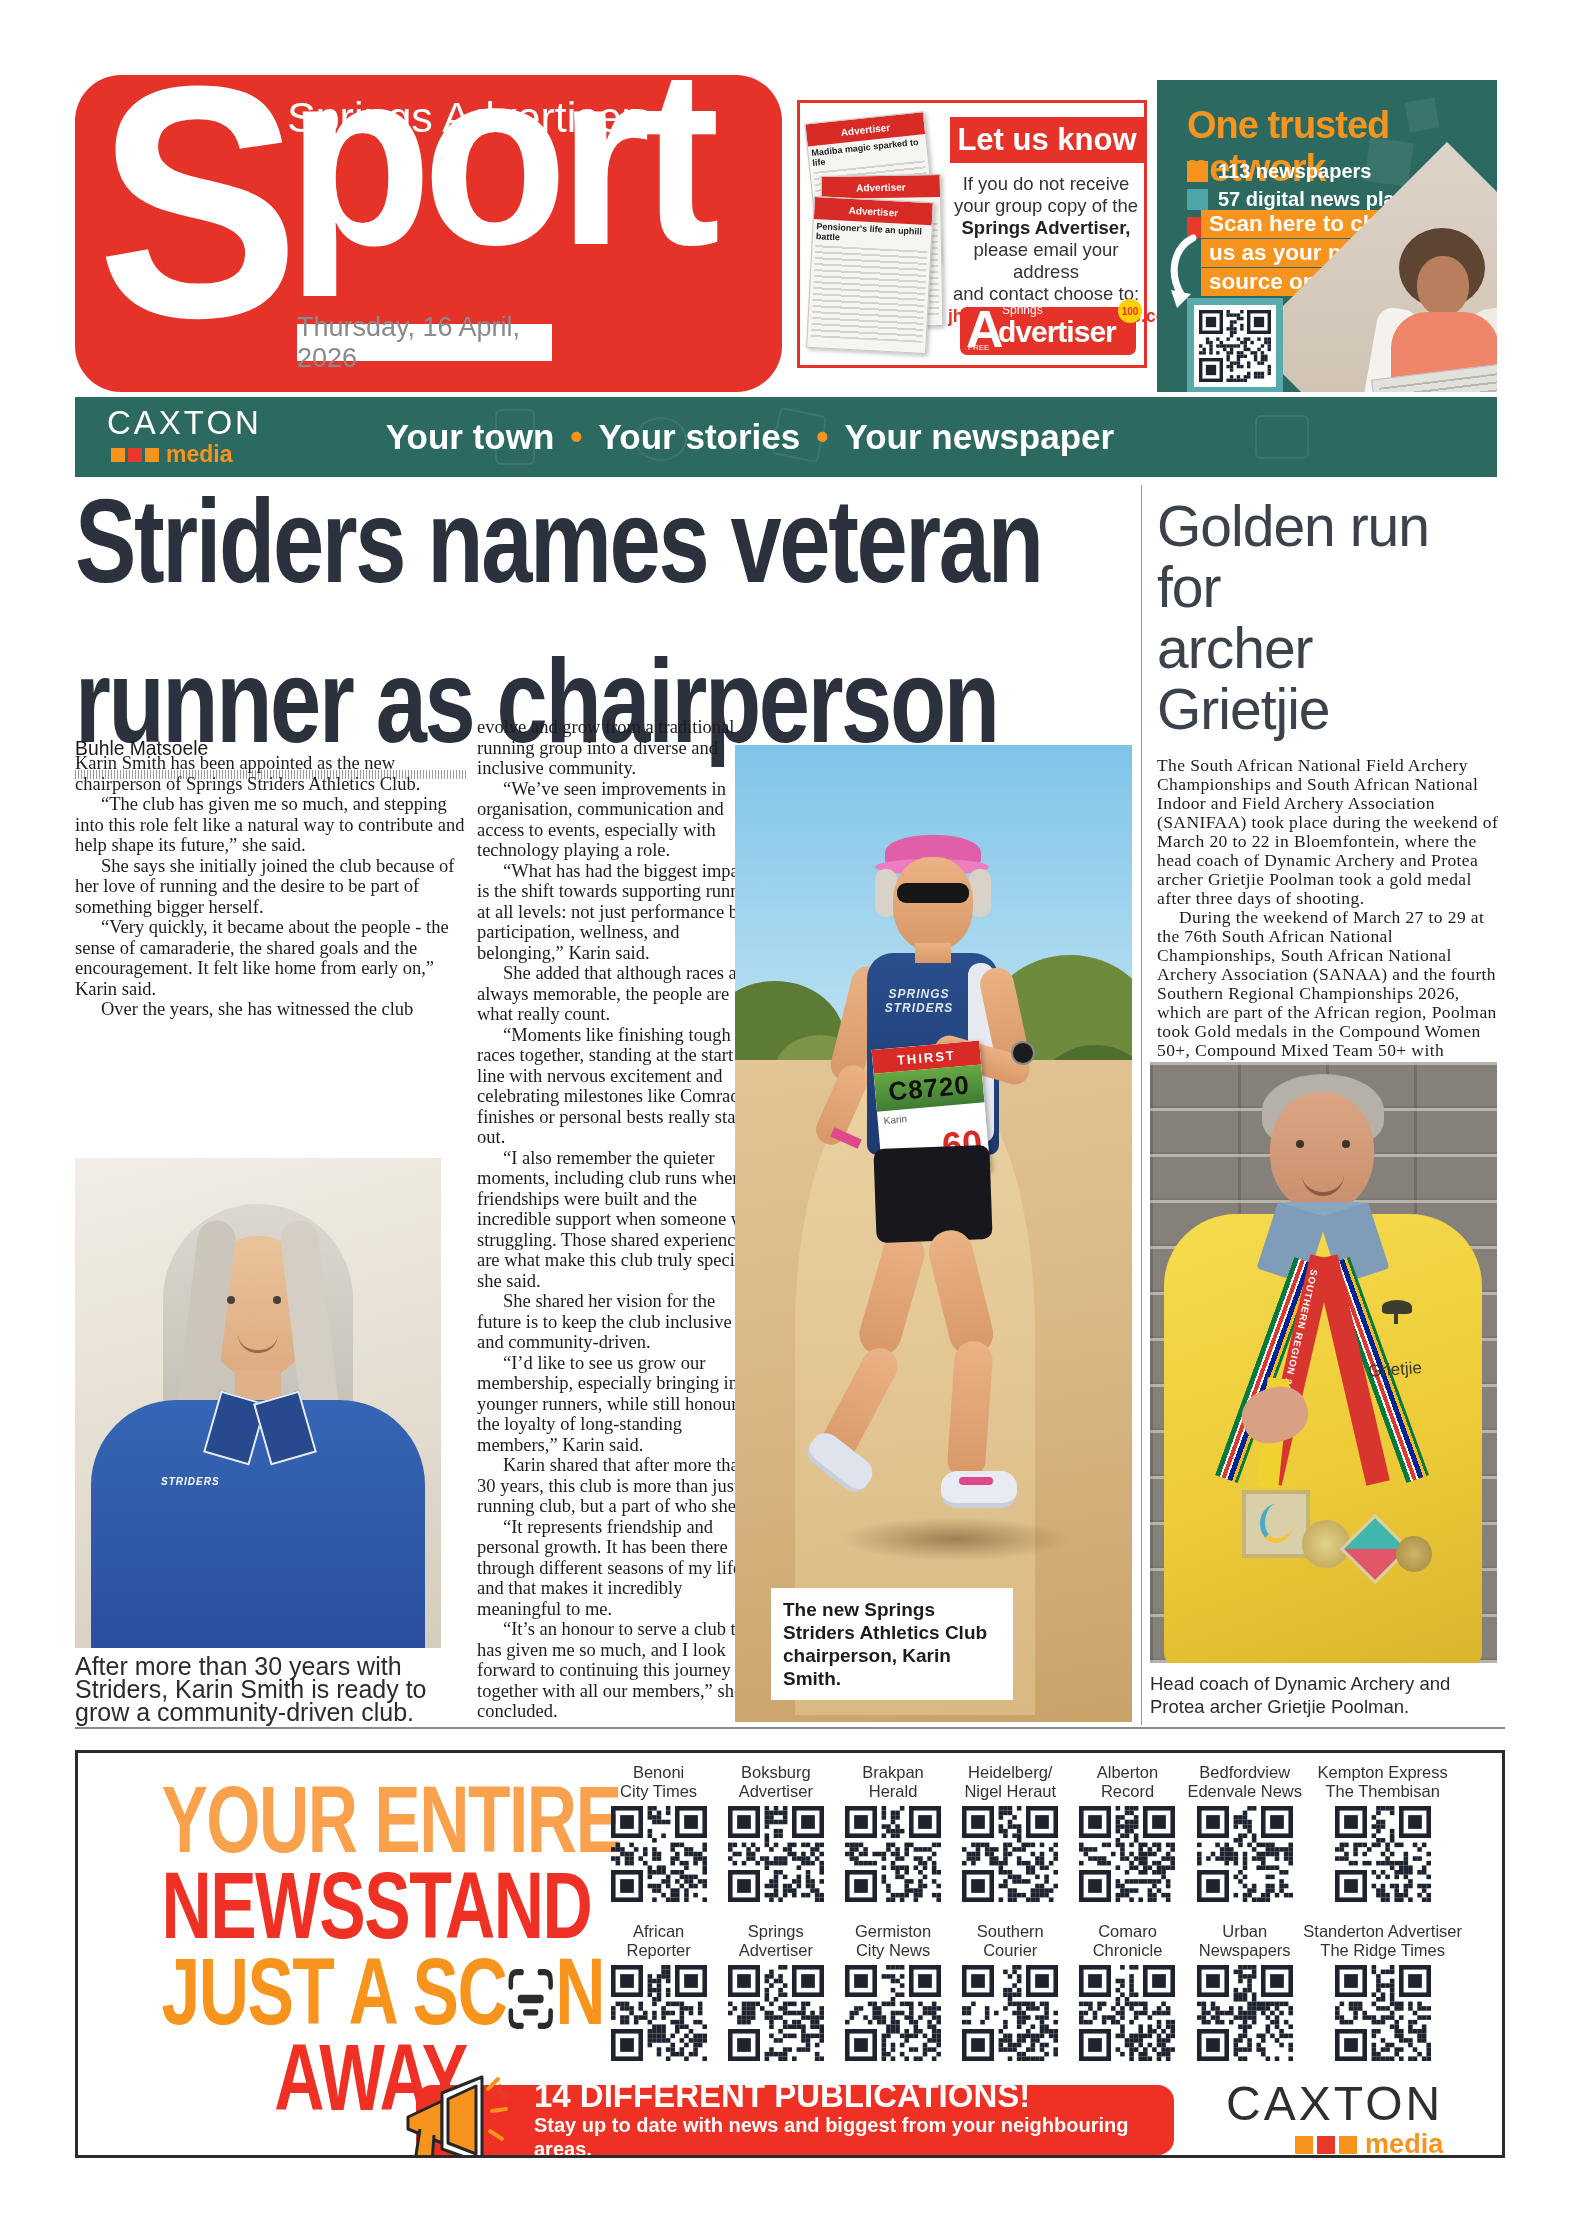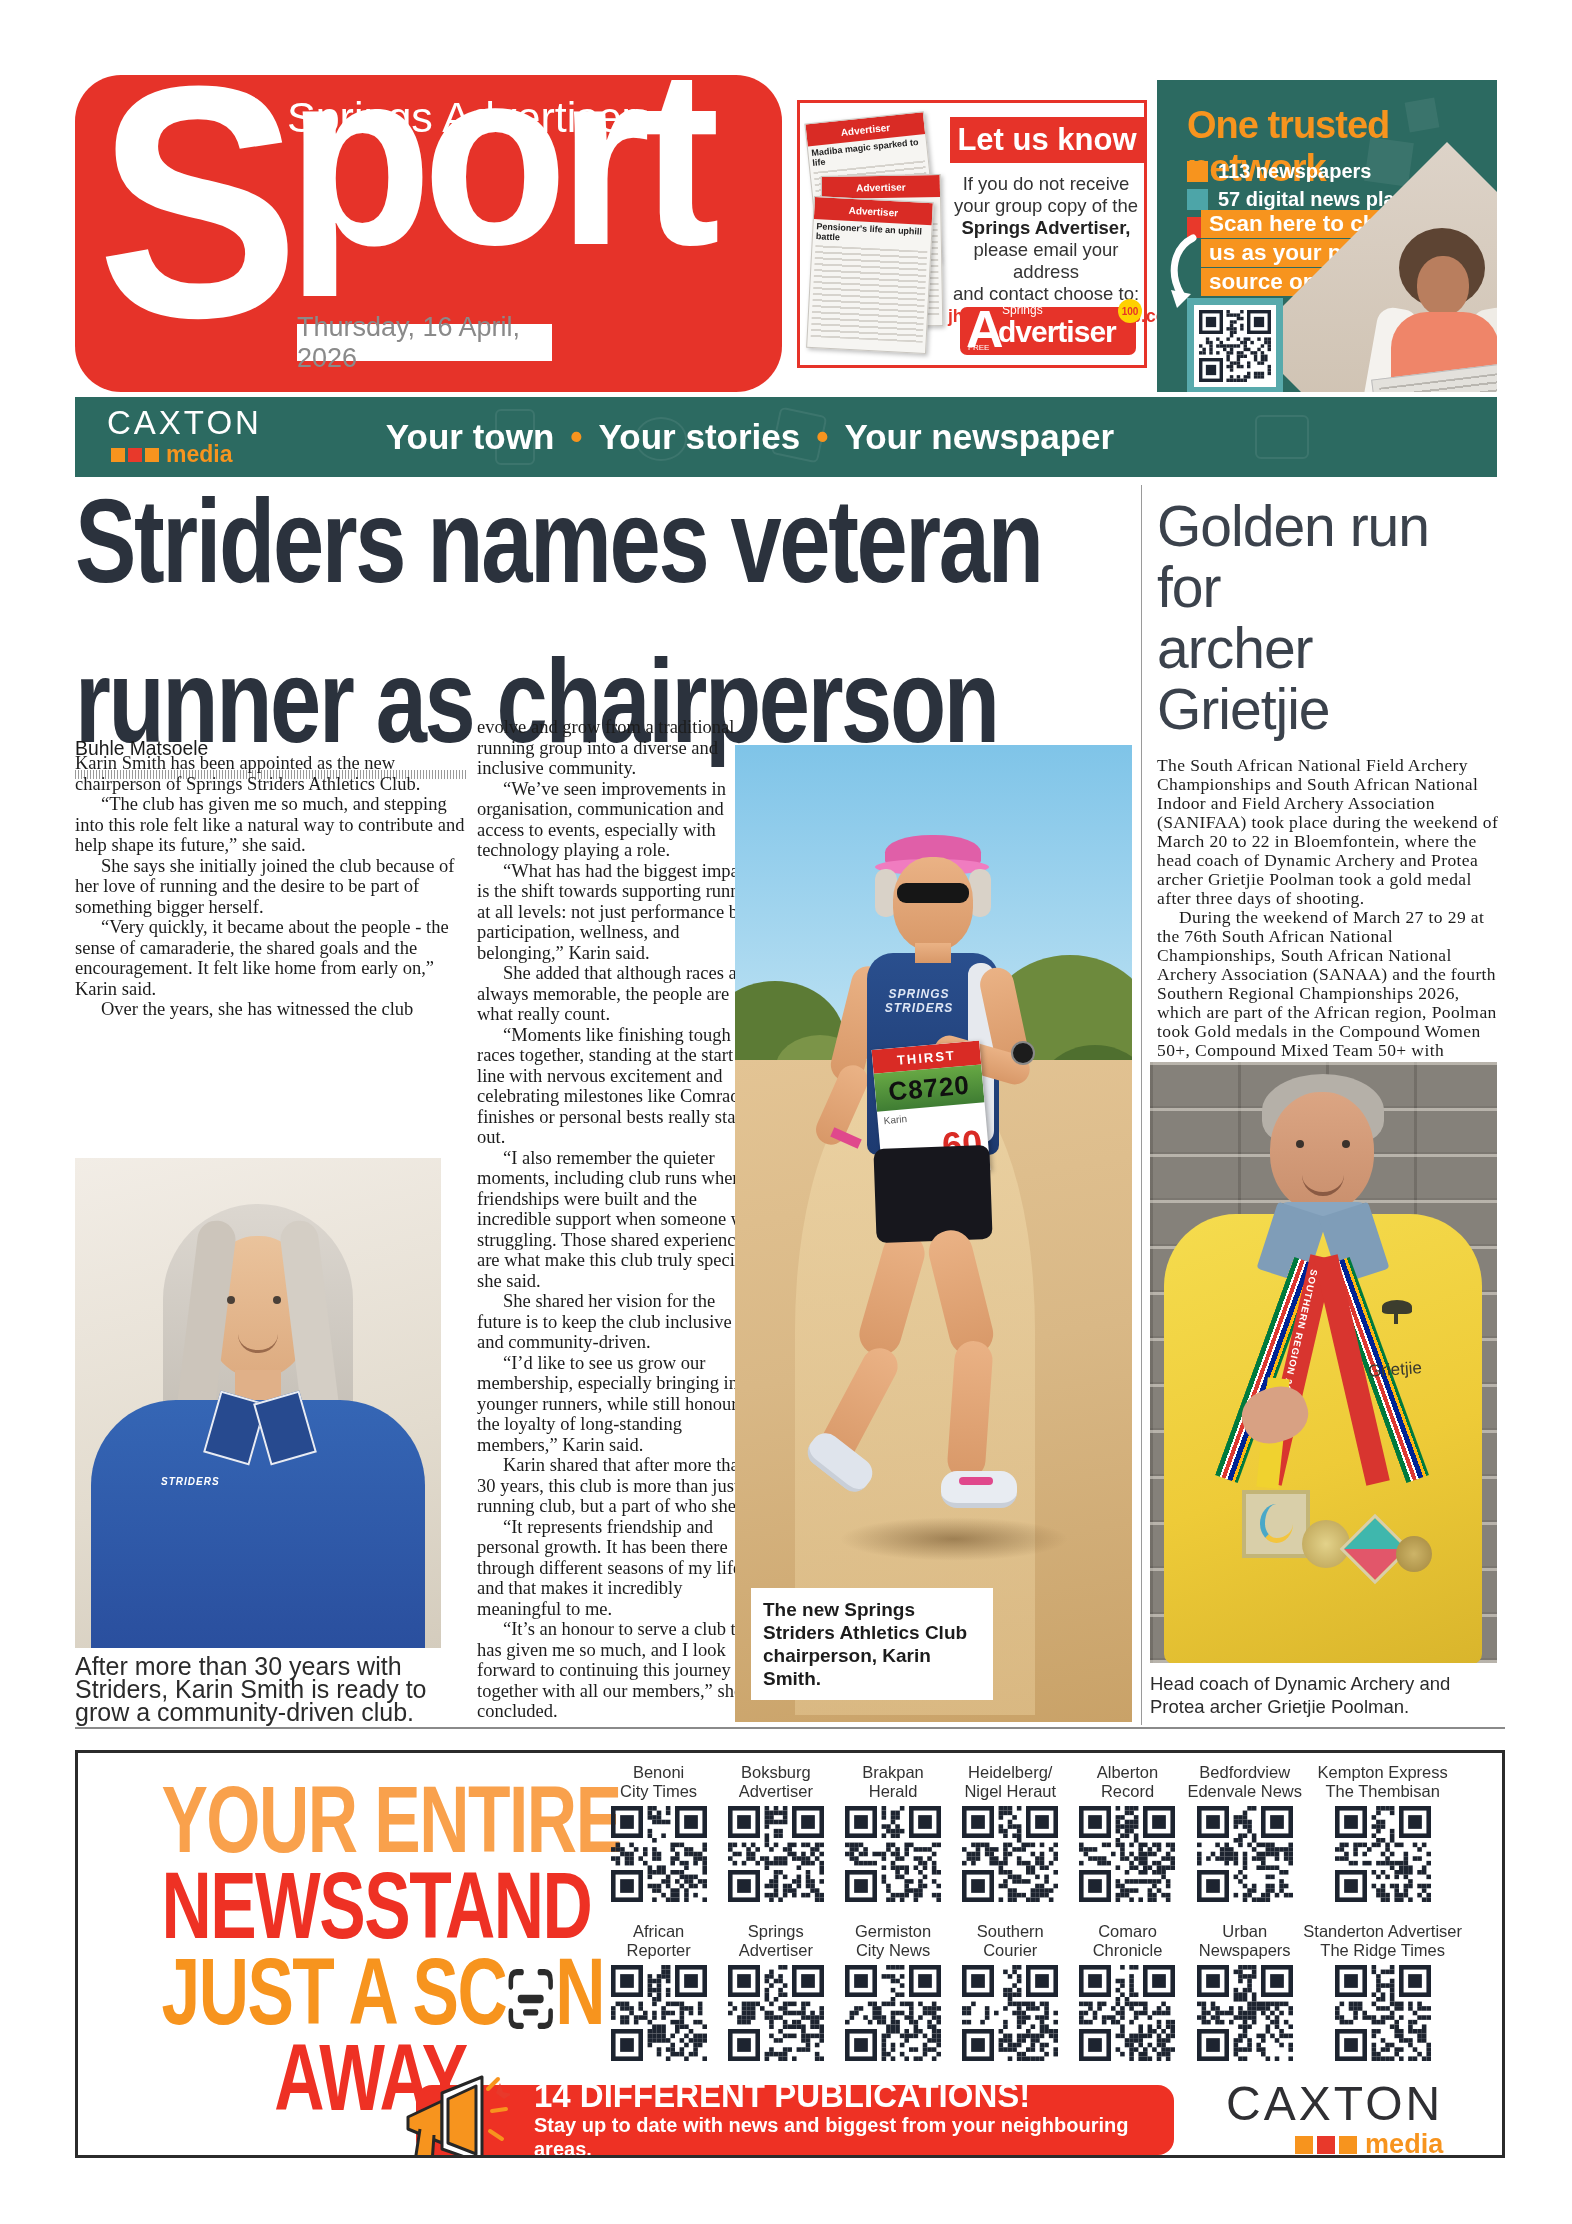--- a/index.html
+++ b/index.html
@@ -127,21 +127,21 @@
   .rp-bib-name{position:absolute;left:6px;top:66px;font-size:10px;color:#555;}
   .rp-bib-num{position:absolute;right:6px;top:84px;font-size:36px;font-weight:700;color:#d92b25;line-height:36px;}
   .rp-shorts{position:absolute;left:140px;top:402px;width:116px;height:94px;background:#17171d;border-radius:10px;transform:rotate(-2deg);}
   .rp-thighF{position:absolute;left:204px;top:484px;width:44px;height:128px;border-radius:22px;transform:rotate(-14deg);}
   .rp-shinF{position:absolute;left:216px;top:596px;width:38px;height:138px;border-radius:19px;transform:rotate(4deg);}
   .rp-shoeF{position:absolute;left:206px;top:726px;width:76px;height:32px;background:#e8ecf2;border-radius:16px;border-bottom:5px solid #c9cfd8;}
   .rp-shoeF .lace{position:absolute;left:18px;top:6px;width:34px;height:8px;background:#e0488c;border-radius:4px;}
   .rp-thighB{position:absolute;left:136px;top:486px;width:42px;height:126px;border-radius:21px;transform:rotate(16deg);}
   .rp-shinB{position:absolute;left:106px;top:598px;width:36px;height:124px;border-radius:18px;transform:rotate(28deg);}
   .rp-shoeB{position:absolute;left:70px;top:700px;width:70px;height:30px;background:#dfe4ec;border-radius:15px;transform:rotate(38deg);border-bottom:5px solid #c9cfd8;}
-  .rp-capbox{position:absolute;left:16px;bottom:22px;width:218px;background:#fff;padding:10px 12px;font-size:19px;line-height:23px;font-weight:700;color:#1c1c1c;}
+  .rp-capbox{position:absolute;left:36px;bottom:22px;width:218px;background:#fff;padding:10px 12px;font-size:19px;line-height:23px;font-weight:700;color:#1c1c1c;}
 
   
   .side{left:1157px;top:496px;width:342px;}
   .side-h{font-size:57px;line-height:61px;color:#3b424c;font-weight:400;letter-spacing:-1px;}
   .side-body{margin-top:16px;}
   .side-body .bp{font-size:17.5px;line-height:19px;letter-spacing:.4px;text-indent:22px;}
   .side-body .bp.ni{text-indent:0;}
 
   
   .photo-right{left:1150px;top:1062px;width:347px;height:601px;overflow:hidden;

